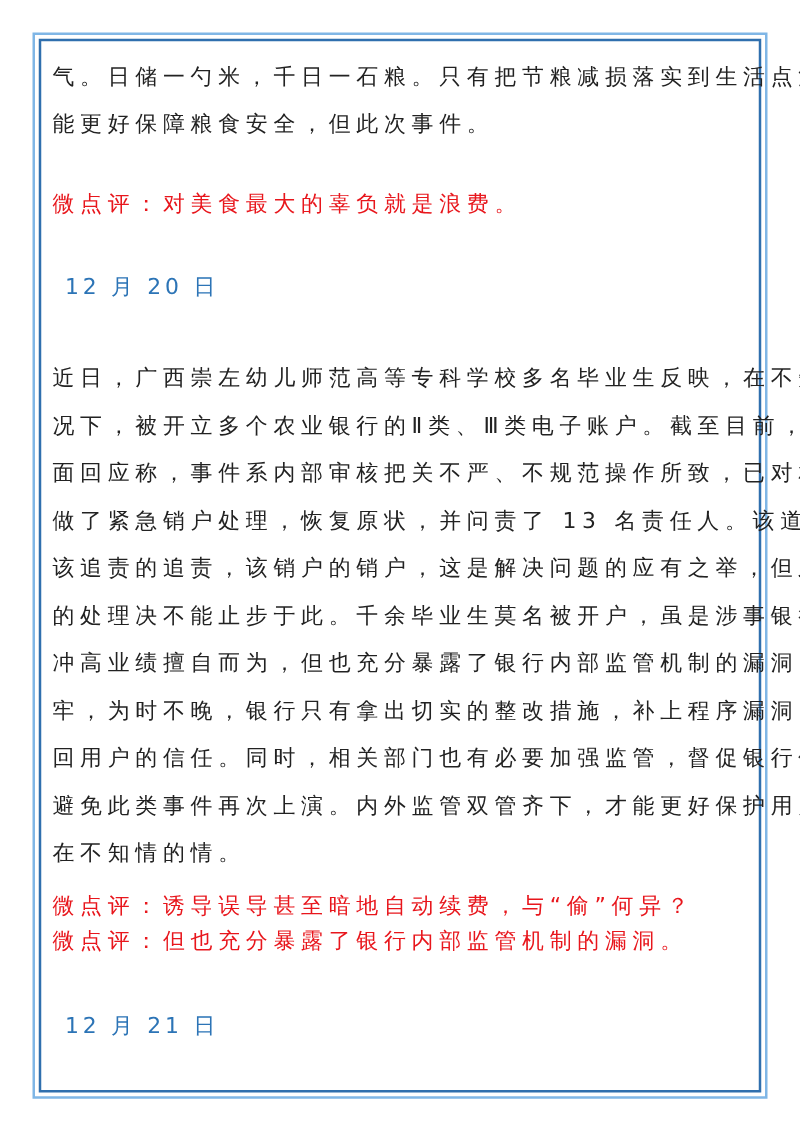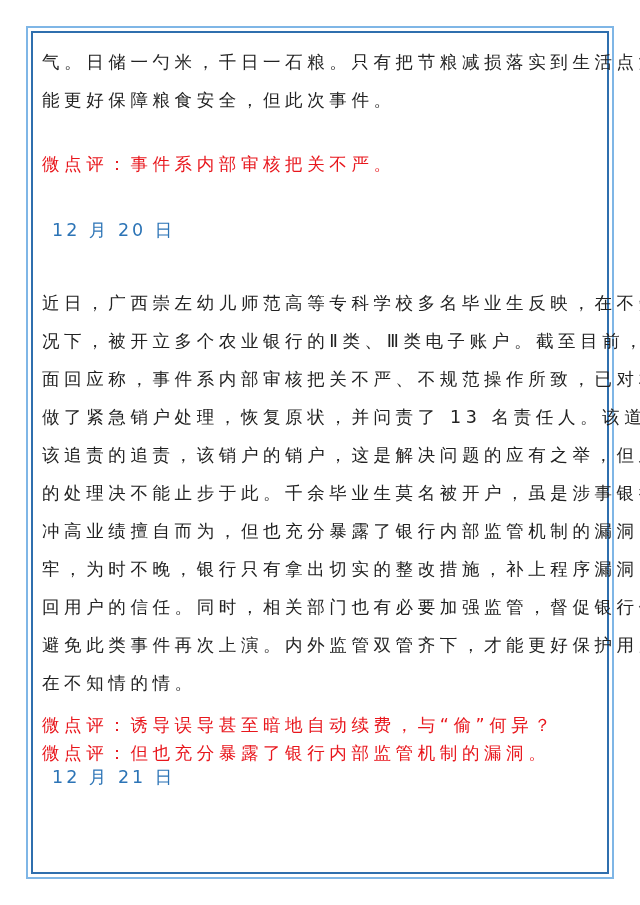--- a/index.html
+++ b/index.html
@@ -32,38 +32,38 @@
 
 <div class="frame-outer">
   <div class="frame-inner">
     <div class="content">
 
       <div>
         <div class="line" style="top:19px">气。日储一勺米，千日一石粮。只有把节粮减损落实到生活点滴中，才</div>
         <div class="line" style="top:57px">能更好保障粮食安全，但此次事件。</div>
       </div>
 
-      <div class="line red" style="top:121px">微点评：事件系内部审核把关不严。</div>
+      <div class="line red" style="top:121px">微点评：对美食最大的辜负就是浪费。</div>
 
       <div class="line date" style="top:187px">12 月 20 日</div>
 
       <div>
         <div class="line" style="top:260px">近日，广西崇左幼儿师范高等专科学校多名毕业生反映，在不知情的情</div>
         <div class="line" style="top:298px">况下，被开立多个农业银行的Ⅱ类、Ⅲ类电子账户。截至目前，银行方</div>
         <div class="line" style="top:336px">面回应称，事件系内部审核把关不严、不规范操作所致，已对相关账户</div>
         <div class="line" style="top:374px">做了紧急销户处理，恢复原状，并问责了 13 名责任人。该道歉的道歉，</div>
         <div class="line" style="top:412px">该追责的追责，该销户的销户，这是解决问题的应有之举，但此次事件</div>
         <div class="line" style="top:450px">的处理决不能止步于此。千余毕业生莫名被开户，虽是涉事银行职员为</div>
         <div class="line" style="top:488px">冲高业绩擅自而为，但也充分暴露了银行内部监管机制的漏洞。亡羊补</div>
         <div class="line" style="top:526px">牢，为时不晚，银行只有拿出切实的整改措施，补上程序漏洞，才能挽</div>
         <div class="line" style="top:564px">回用户的信任。同时，相关部门也有必要加强监管，督促银行做好整改，</div>
         <div class="line" style="top:602px">避免此类事件再次上演。内外监管双管齐下，才能更好保护用户个人信</div>
         <div class="line" style="top:640px">在不知情的情。</div>
       </div>
 
       <div class="line red" style="top:682px">微点评：诱导误导甚至暗地自动续费，与“偷”何异？</div>
       <div class="line red" style="top:710px">微点评：但也充分暴露了银行内部监管机制的漏洞。</div>
 
-      <div class="line date" style="top:734px">12 月 21 日</div>
+      <div class="line date" style="top:778px">12 月 21 日</div>
 
     </div>
   </div>
 </div>
 
 </body></html>

